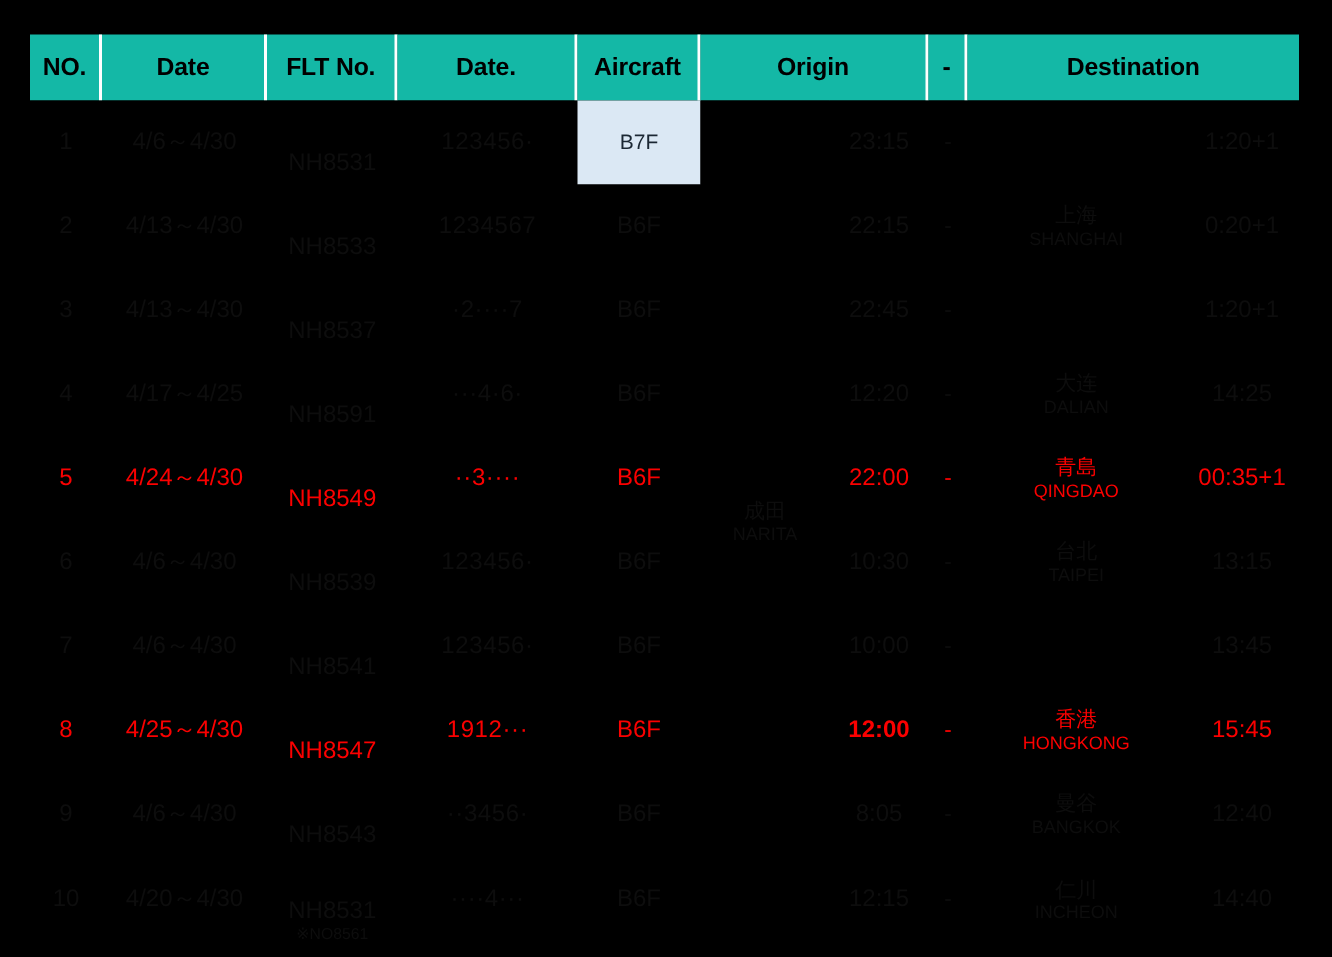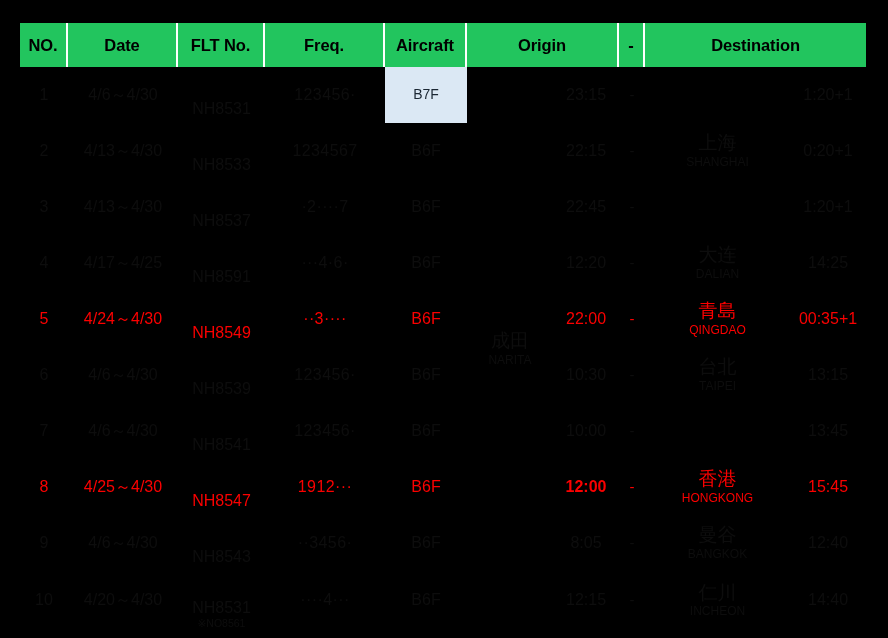--- a/index.html
+++ b/index.html
@@ -20,21 +20,21 @@
     width: 846px;
   }
   table.flight-table {
     border-collapse: separate;
     border-spacing: 0;
     width: 846px;
     table-layout: fixed;
   }
   
   thead th {
-    background: #22c55e;
+    background: #14b8a6;
     color: #000000;
     font-weight: bold;
     font-size: 16.5px;
     text-align: center;
     vertical-align: middle;
     height: 44px;
     padding: 0 2px;
     border-right: 2px solid #ffffff;
     box-sizing: border-box;
     white-space: nowrap;
@@ -81,21 +81,21 @@
   }
 
   
   .stack {
     display: flex;
     flex-direction: column;
     align-items: center;
     justify-content: center;
     line-height: 1.2;
   }
-  .cn { font-size: 19px; }
+  .cn { font-size: 14px; }
   .en { font-size: 12px; }
 
   .flt-stack {
     display: flex;
     flex-direction: column;
     align-items: center;
     justify-content: flex-start;
     line-height: 1.15;
     margin-top: 28px;
   }
@@ -127,21 +127,21 @@
         <col class="c-dep" style="width: 66px;">
         <col class="c-dash" style="width: 26px;">
         <col class="c-dstname" style="width: 145px;">
         <col class="c-arr" style="width: 76px;">
       </colgroup>
     <thead>
       <tr>
         <th>NO.</th>
         <th>Date</th>
         <th>FLT No.</th>
-        <th>Freq.</th>
+        <th>Date.</th>
         <th>Aircraft</th>
         <th colspan="2">Origin</th>
         <th>-</th>
         <th colspan="2">Destination</th>
       </tr>
     </thead>
     <tbody id="table-body">
         <tr class="dim r-std">
           <td>1</td>
           <td>4/6～4/30</td>

